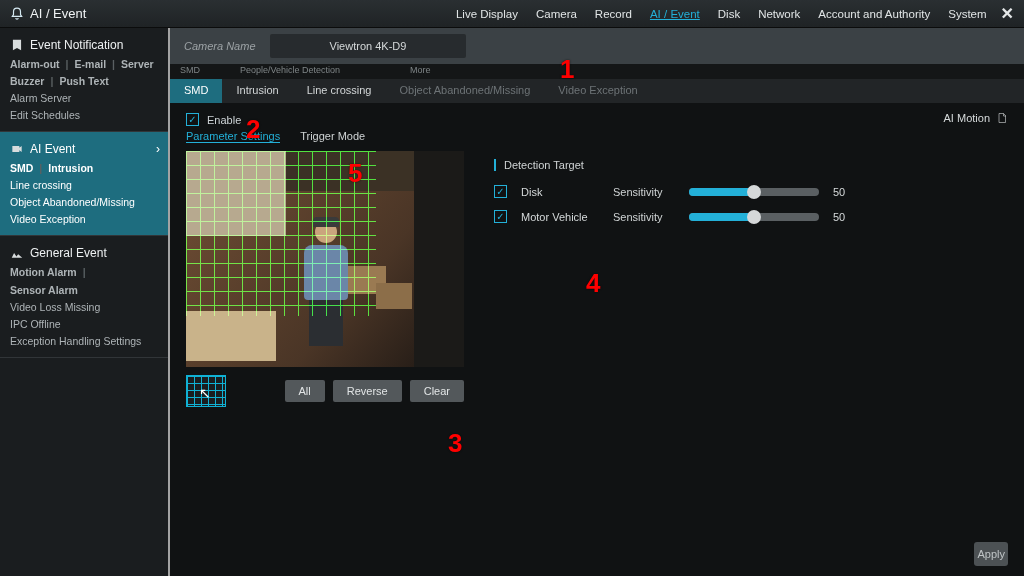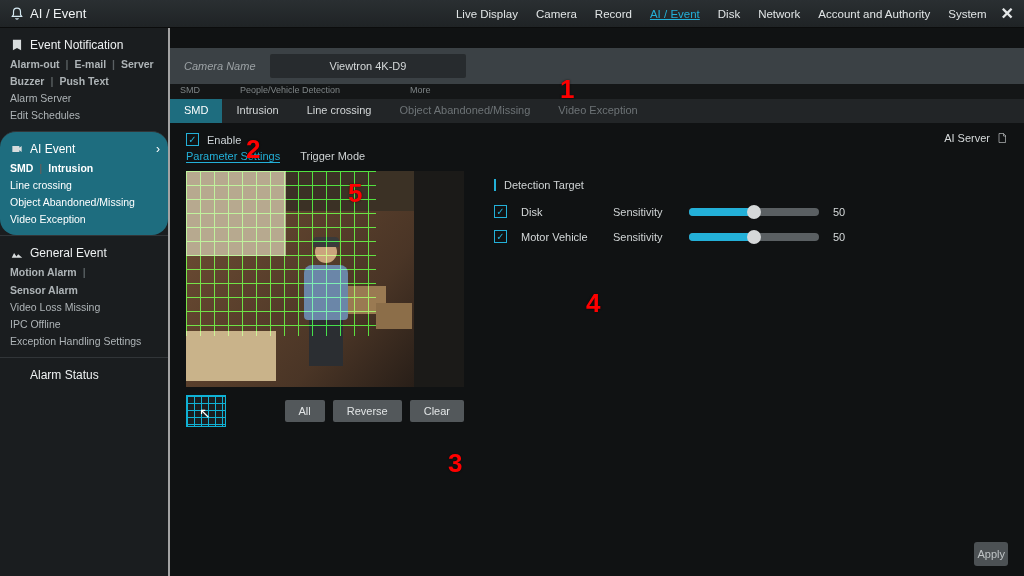--- a/index.html
+++ b/index.html
@@ -24,24 +24,24 @@
   .side-head { display:flex; align-items:center; gap:6px; padding:10px 10px 6px 10px; font-size:12px; color:#eef1f2; }
   .side-head svg { width:14px; height:14px; fill:#d8dcdd; }
   .side-links { padding:0 10px 10px 10px; display:flex; flex-direction:column; gap:5px; }
   .side-links .row { display:flex; flex-wrap:wrap; gap:6px; font-size:10.5px; color:#aeb4b7;font-weight:bold; }
   .side-links .row span { cursor:pointer; }
   .side-links .row .sep { color:#5a6063; cursor:default; }
   .side-links .line { font-size:10.5px; color:#aeb4b7; cursor:pointer; }
   .side-section.active { background:#1e6d7f; }
   .side-section.active .side-head, .side-section.active .side-links, .side-section.active .line, .side-section.active .row { color:#ffffff; }
   .side-section.active .chev { position:absolute; right:8px; color:#fff; }
-  .side-section.active { position:relative;border-radius:16px; }
-
-  
-  .content { flex:1; display:flex; flex-direction:column; position:relative;margin-top:20px; }
+  .side-section.active { position:relative; }
+
+  
+  .content { flex:1; display:flex; flex-direction:column; position:relative; }
   .cambar { height:36px; background:#3b4145; display:flex; align-items:center; gap:14px; padding:0 14px; }
   .cambar .lbl { font-size:11px; color:#9ca2a5; font-style:italic; }
   .cambar .val { background:#272b2e; padding:6px 60px; border-radius:2px; font-size:11px; color:#d4d8d9; }
 
   .subtabs-row { height:15px; display:flex; font-size:9px; color:#7e8486; background:#141617; }
   .subtabs-row .grp { padding:1px 10px; }
   .tabs-row { height:24px; display:flex; align-items:stretch; background:#222527; font-size:11px; }
   .tabs-row .tab { padding:5px 14px; color:#d2d6d7; cursor:pointer; }
   .tabs-row .tab.active { background:#1e6d7f; color:#fff; }
   .tabs-row .tab.dim { color:#6d7376; }
@@ -186,26 +186,20 @@
             <span>Motion Alarm</span>
             <span class="sep">|</span>
             <span>Sensor Alarm</span>
           </div>
           <div class="line">Video Loss Missing</div>
           <div class="line">IPC Offline</div>
           <div class="line">Exception Handling Settings</div>
         </div>
       </div>
       <div class="side-section">
-        <div class="side-head">
-          <svg viewBox="0 0 24 24">
-            <path d="M4 20V10M10 20V4M16 20v-7M22 20v-12"></path>
-          </svg>
-          <span>Alarm Status</span>
-        </div>
       </div>
     </div>
 
   <div class="content">
     <div class="cambar">
       <span class="lbl">Camera Name</span>
       <span class="val">Viewtron 4K-D9</span>
     </div>
 
     <div class="subtabs-row">
@@ -216,21 +210,21 @@
     <div class="tabs-row" id="tabsrow">
         <div class="tab active">SMD</div>
         <div class="tab">Intrusion</div>
         <div class="tab">Line crossing</div>
         <div class="tab dim">Object Abandoned/Missing</div>
         <div class="tab dim">Video Exception</div>
       </div>
 
     <div class="panel">
       <div class="aieng">
-        <span>AI Server</span>
+        <span>AI Motion</span>
         <svg viewBox="0 0 24 24">
             <path d="M6 3h9l4 4v14H6z"></path>
             <path d="M15 3v5h5"></path>
           </svg>
       </div>
 
       <div class="enable-row">
         <span class="chk checked"></span>
         <span>Enable</span>
       </div>

